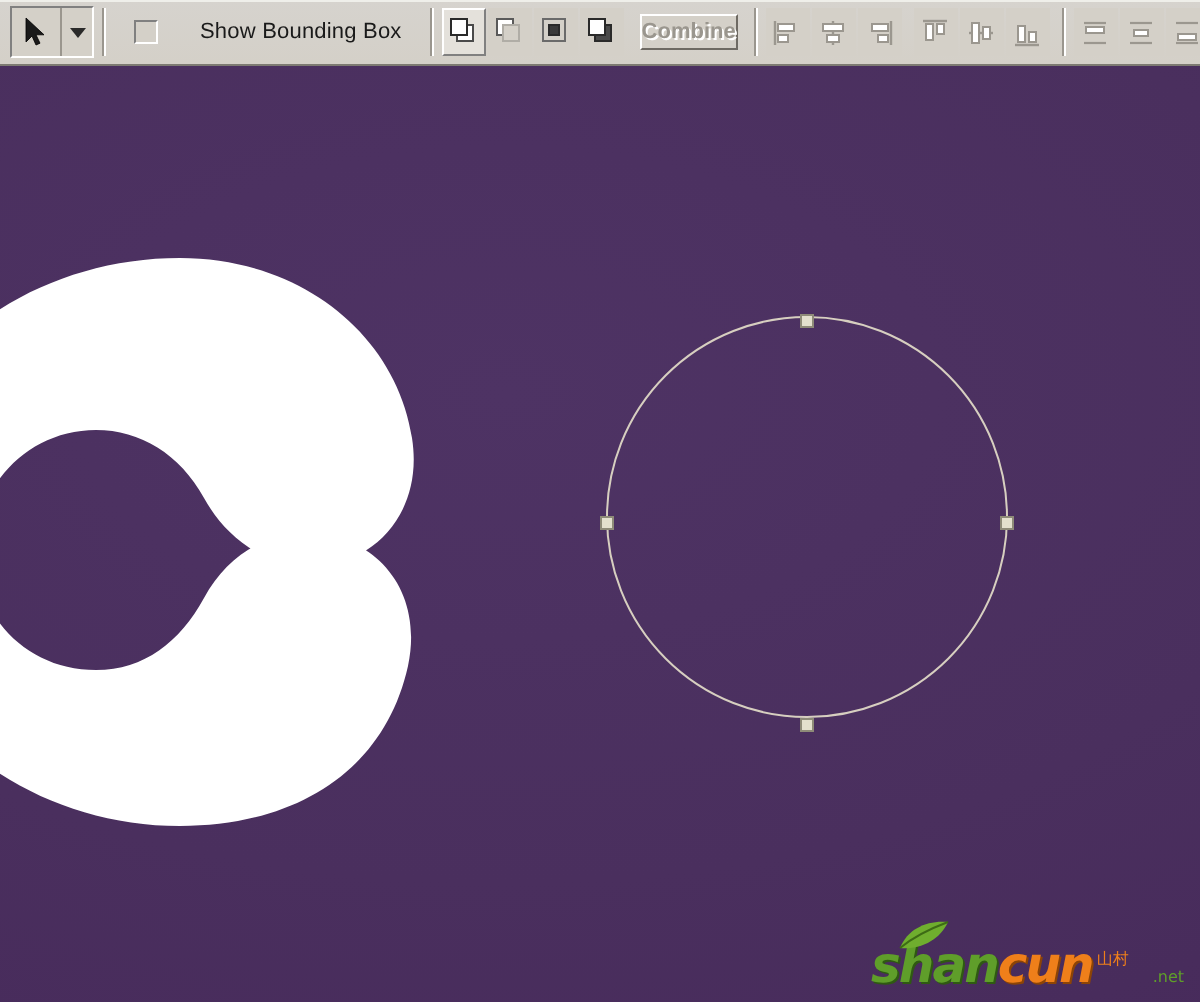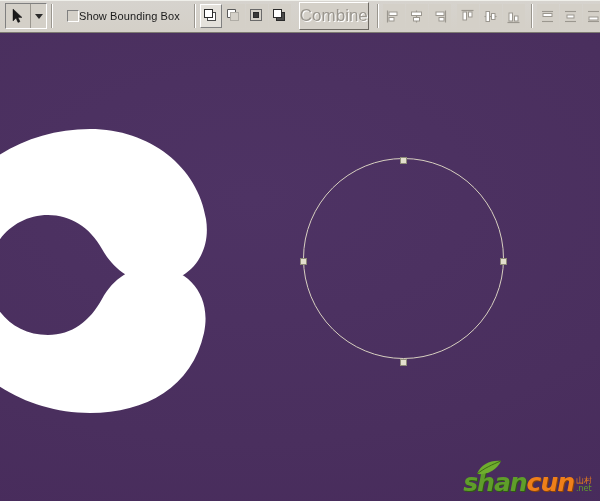--- a/index.html
+++ b/index.html
@@ -55,34 +55,34 @@
   .arrowcell{width:24px;height:24px;display:flex;align-items:center;justify-content:center;
     border-right:1px solid #9a968e;background:#d4d0c8;}
   .dropcell{width:15px;height:24px;display:flex;align-items:center;justify-content:center;
     background:#d4d0c8;}
   .caret{
     width:0;height:0;border-left:4px solid transparent;border-right:4px solid transparent;
     border-top:5px solid #2a2a2a;
   }
 
   
-  .cbwrap{display:flex;align-items:center;gap:0;margin-left:10px;}
+  .cbwrap{display:flex;align-items:center;gap:21px;margin-left:10px;}
   .cbox{
     width:12px;height:12px;box-sizing:border-box;background:#d4d0c8;
     border:1px solid;border-color:#808080 #ffffff #ffffff #808080;
   }
   .cblabel{font-size:11px;color:#1a1a1a;white-space:nowrap;letter-spacing:.1px;}
 
   
   .combine{
-    margin-left:8px;width:88px;height:28px;box-sizing:border-box;
+    margin-left:8px;width:88px;height:18px;box-sizing:border-box;
     background:#d4d0c8;
     border:1px solid;border-color:#ffffff #6e6a63 #6e6a63 #ffffff;
     display:flex;align-items:center;justify-content:center;
-    font-size:17px;color:#9a968e;text-shadow:1px 1px 0 #ffffff;
+    font-size:11px;color:#9a968e;text-shadow:1px 1px 0 #ffffff;font-weight:bold;
   }
 
   .iconrow{display:flex;align-items:center;gap:1px;}
 
   svg{display:block;}
 
   
   .canvas{
     position:absolute;left:0;top:33px;width:600px;height:468px;
     background:
@@ -119,21 +119,21 @@
     letter-spacing:-1px;line-height:1;
     display:flex;align-items:baseline;margin-left:12px;
   }
   .wm-green{color:#5f9e2a;text-shadow:1px 1px 0 #2f5a12;}
   .wm-orange{color:#ef7f1a;text-shadow:1px 1px 0 #8c4406;}
   .wm-sub{
     display:flex;flex-direction:column;justify-content:flex-end;
     margin-left:2px;margin-bottom:2px;
   }
   .wm-cn{font-size:8px;color:#ef7f1a;font-family:Liberation Mono, monospace;line-height:8px;}
-  .wm-net{font-size:8px;color:#5f9e2a;font-family:"DejaVu Sans", sans-serif;line-height:8px;}
+  .wm-net{font-size:8px;color:#5f9e2a;font-family:"DejaVu Sans", sans-serif;line-height:8px;margin-left:28px;}
   .wm-leaf{position:absolute;left:22px;top:-10px;}
 </style>
 </head>
 <body>
 
 <div id="app">
 
   <div class="toolbar">
 
     <div class="grip"></div>

